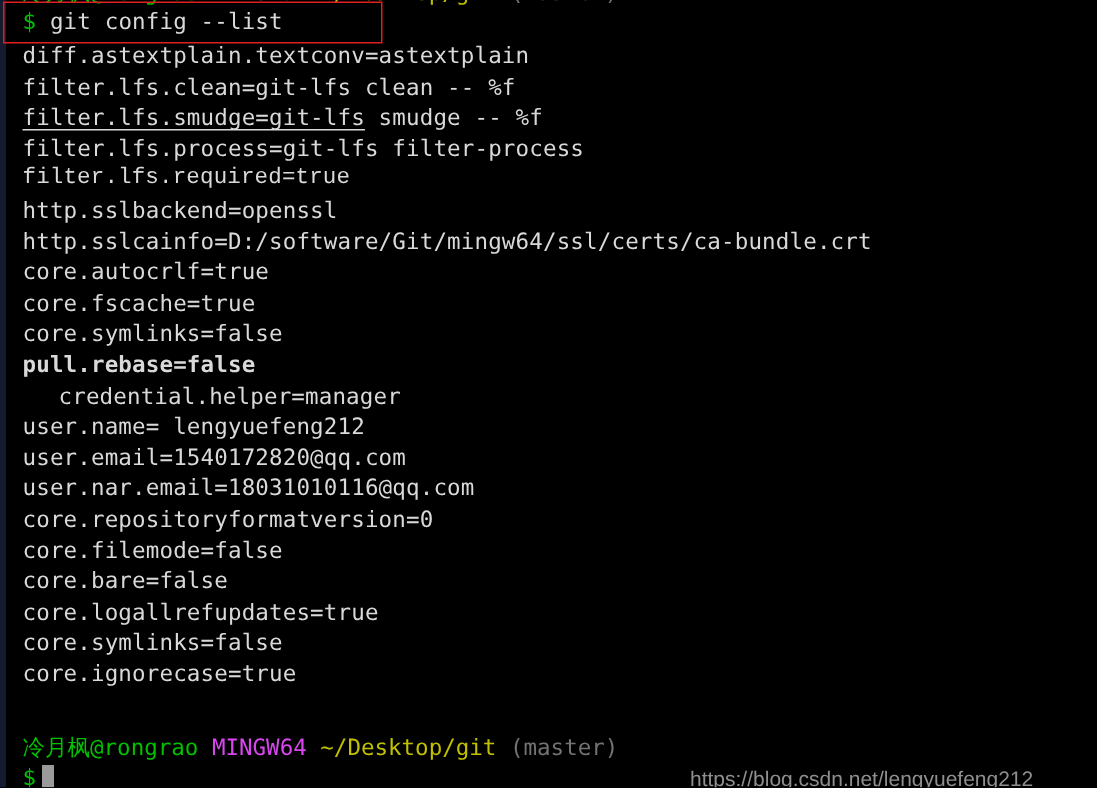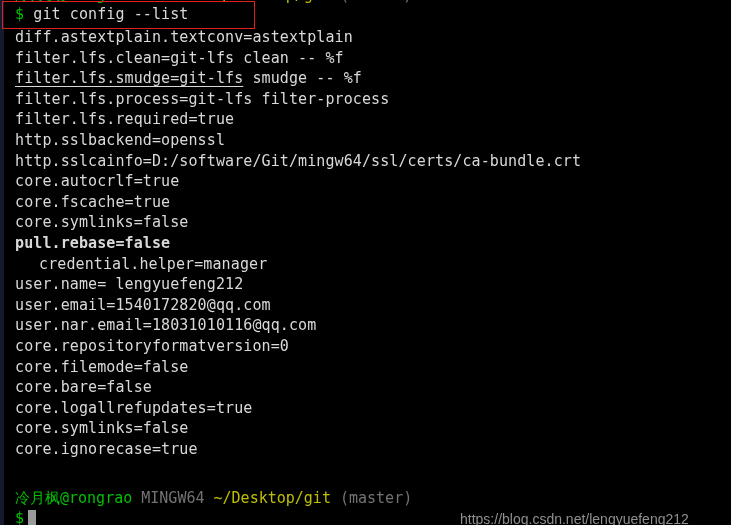--- a/index.html
+++ b/index.html
@@ -53,21 +53,21 @@
   #top-remnant {
     position: absolute;
     left: 15px;
     top: -15px;
     white-space: pre;
     font-size: 15px;
     height: 20px;
     overflow: hidden;
   }
   .c-green   { color: #00c000; }
-  .c-magenta { color: #737373; }
+  .c-magenta { color: #d946ef; }
   .c-yellow  { color: #c0c000; }
   .c-cyan    { color: #737373; }
   .c-white   { color: #d9d9d9; }
 
   
   #red-box {
     position: absolute;
     left: 2px;
     top: 1px;
     width: 253px;
@@ -118,21 +118,21 @@
     <div id="top-remnant"><span class="c-green">冷月枫@rongrao</span> <span class="c-magenta">MINGW64</span> <span class="c-yellow">~/Desktop/git</span> <span class="c-cyan">(master)</span></div>
 
     <div class="line" id="command-line" style="top:4px;"><span class="c-green">$</span><span class="c-white"> git config --list</span></div>
 
     <div class="line" style="top:27px;">diff.astextplain.textconv=astextplain</div>
     <div class="line" style="top:47.6px;">filter.lfs.clean=git-lfs clean -- %f</div>
 
     <div class="line" style="top:68.2px;"><span class="underlined">filter.lfs.smudge=git-lfs</span><span> smudge -- %f</span></div>
 
     <div class="line" style="top:88.8px;">filter.lfs.process=git-lfs filter-process</div>
-    <div class="line" style="top:109.4px;">filter.lfs.required=true</div>
+    <div class="line" style="top:109.4px;font-family:Liberation Mono, monospace;">filter.lfs.required=true</div>
     <div class="line" style="top:130px;">http.sslbackend=openssl</div>
     <div class="line" style="top:150.6px;">http.sslcainfo=D:/software/Git/mingw64/ssl/certs/ca-bundle.crt</div>
     <div class="line" style="top:171.2px;">core.autocrlf=true</div>
     <div class="line" style="top:191.8px;">core.fscache=true</div>
     <div class="line" style="top:212.4px;">core.symlinks=false</div>
     <div class="line" style="top:233px;font-weight:bold;">pull.rebase=false</div>
     <div class="line" style="top:253.6px;margin-left:24px;">credential.helper=manager</div>
     <div class="line" style="top:274.2px;">user.name= lengyuefeng212</div>
     <div class="line" style="top:294.8px;">user.email=1540172820@qq.com</div>
     <div class="line" style="top:315.4px;">user.nar.email=18031010116@qq.com</div>

